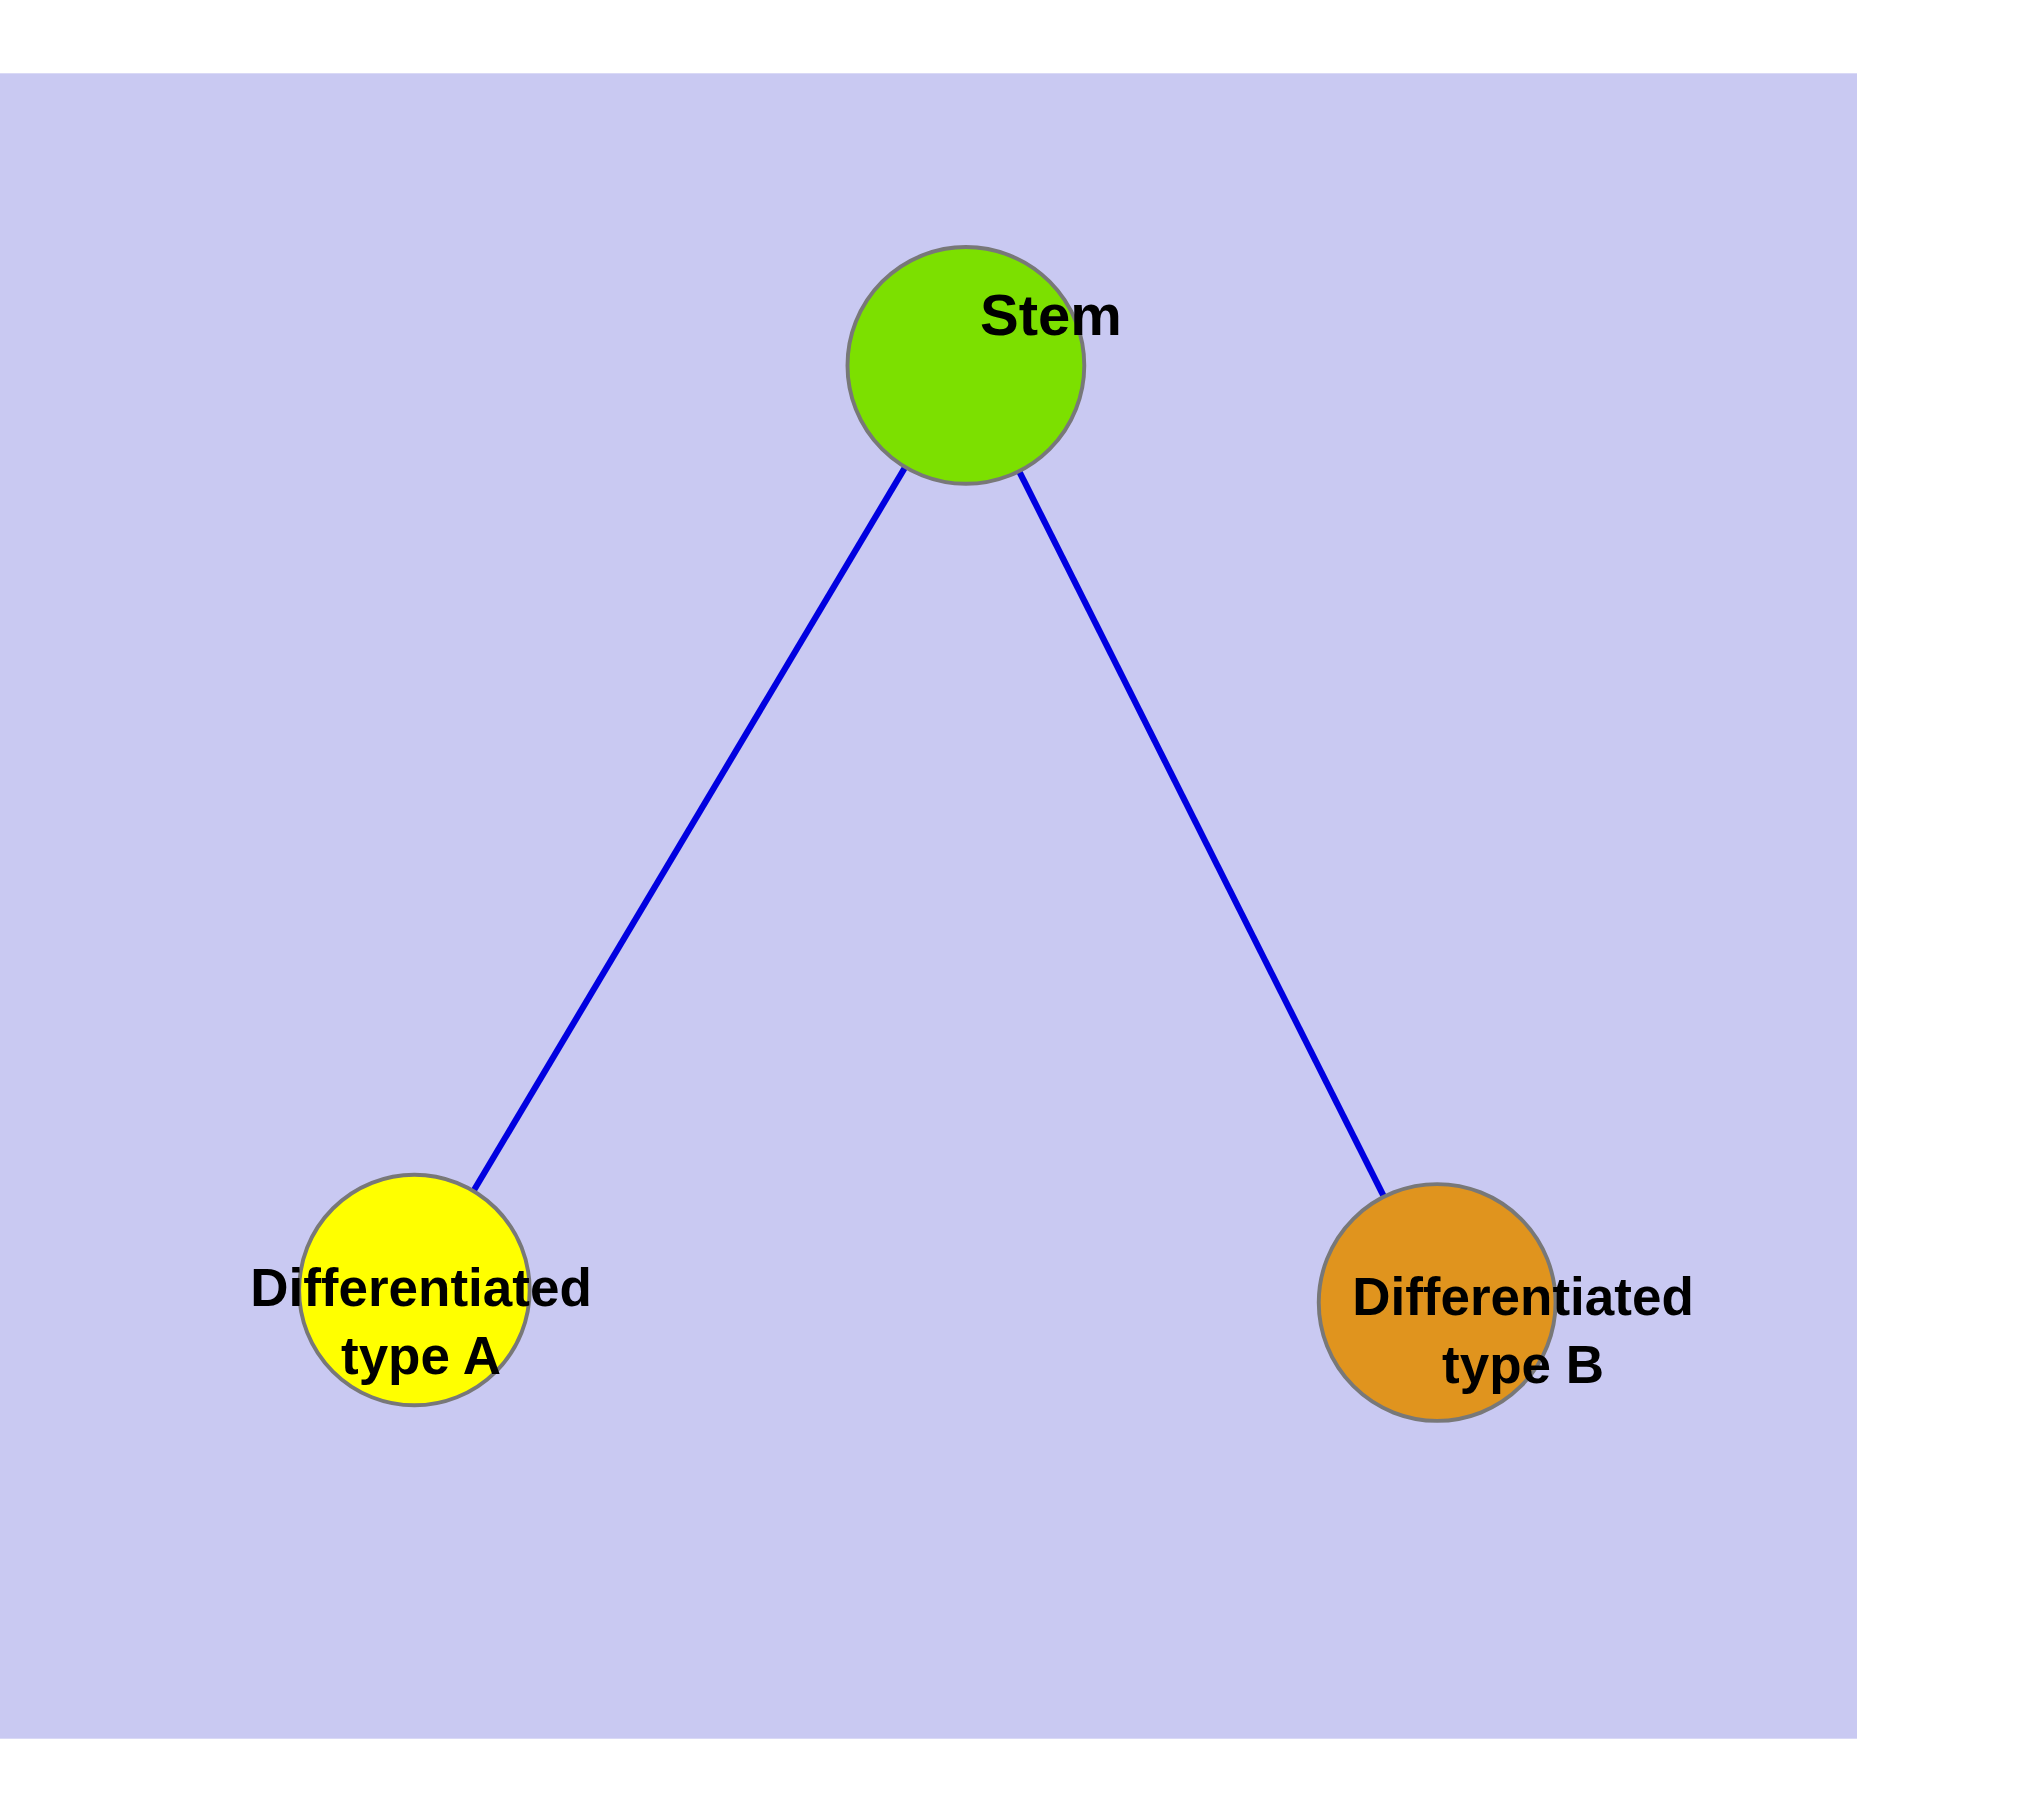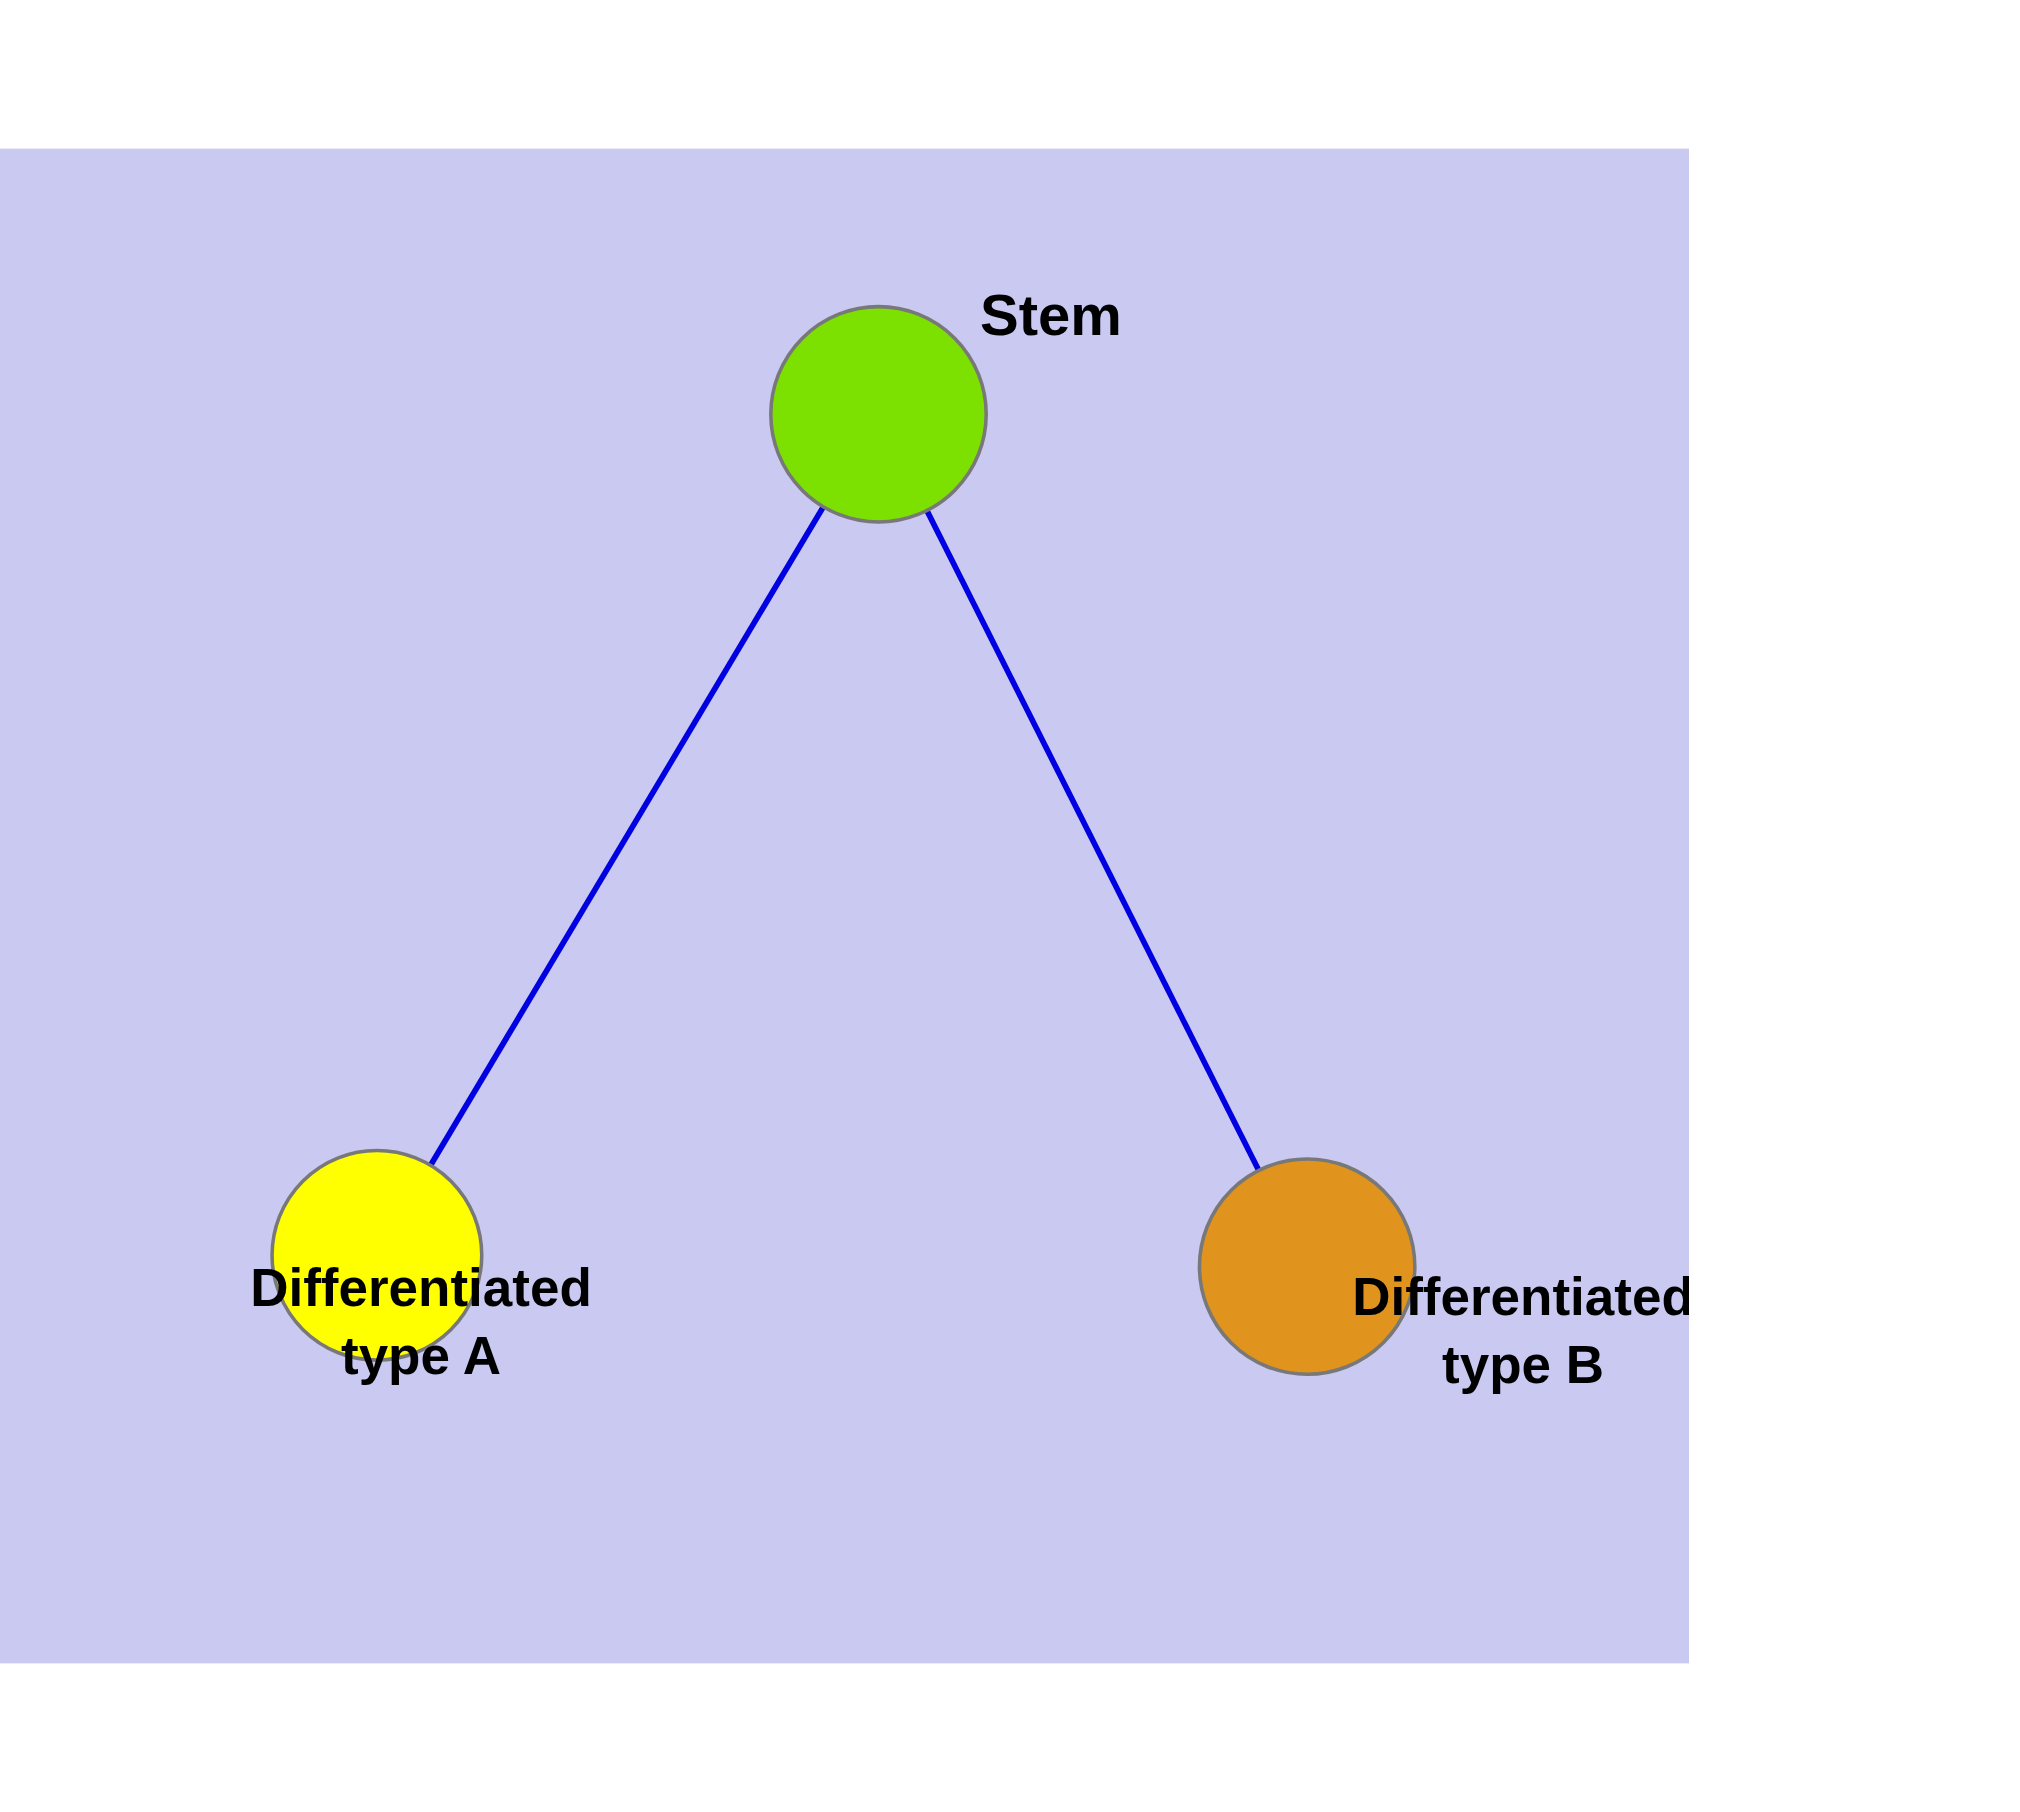--- a/index.html
+++ b/index.html
@@ -2,21 +2,21 @@
 <html style="font-size:13.6px"><head>
 <meta charset="utf-8">
 <style>
   html, body {
     margin: 0;
     padding: 0;
     font-family: "Liberation Sans", sans-serif;
   }
   #stage {
     position: relative;
-    width: 1689px;
+    width: 1857px;
     height: 1812px;
     overflow: hidden;
   }
   #diagram-svg {
     position: absolute;
     left: 0;
     top: 0;
     width: 100%;
     height: 100%;
     display: block;

